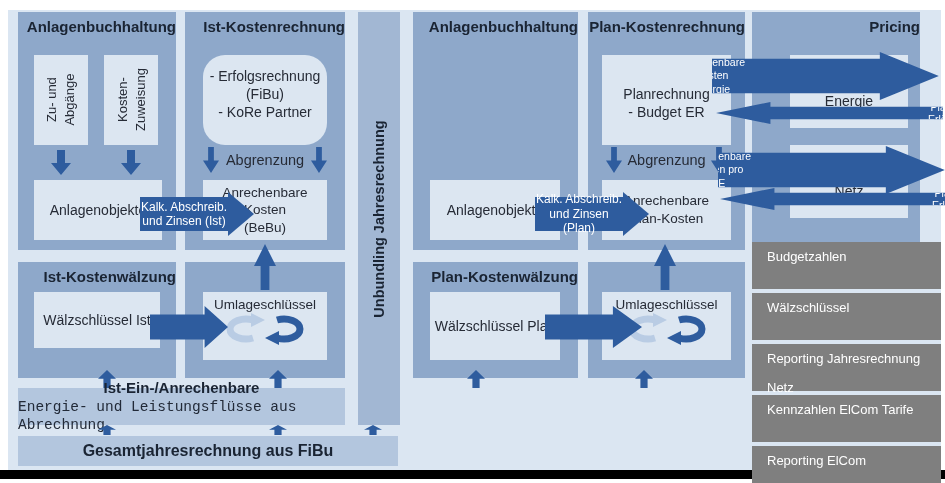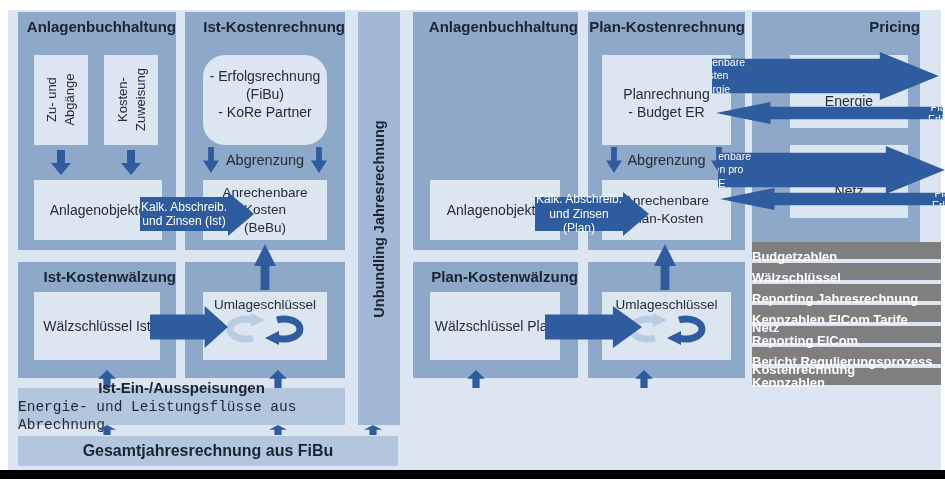--- a/index.html
+++ b/index.html
@@ -50,22 +50,22 @@
     line-height:1.25;display:flex;align-items:center;justify-content:center;
     text-align:center;white-space:pre-line;z-index:7;padding-right:24%;
     clip-path:polygon(0 14%,74% 14%,74% 0,100% 50%,74% 100%,74% 86%,0 86%);}
   .larrow{position:absolute;background:var(--dark);color:#fff;font-size:10.5px;
     display:flex;align-items:center;justify-content:center;text-align:center;z-index:7;
     padding-left:24%;
     clip-path:polygon(0 50%,24% 0,24% 22%,100% 22%,100% 78%,24% 78%,24% 100%);}
   .umlbox{position:absolute;background:var(--light);display:flex;flex-direction:column;
     align-items:center;padding-top:5px;font-size:13.5px;color:var(--boxink);}
   .report{position:absolute;left:752px;top:242px;width:189px;}
-  .ritem{height:17px;margin-bottom:4px;background:var(--gray);color:#fff;
-    font-weight:bold;font-size:13px;line-height:29px;}
+  .ritem{height:47px;margin-bottom:4px;background:var(--gray);color:#fff;
+    font-weight:normal;font-size:13px;line-height:29px;padding-left:15px;}
 </style>
 </head>
 <body>
 
 <div id="stage">
   <div class="bgblue"></div>
   <div class="blackbar"></div>
 
   <div class="sec" style="left:18px;top:12px;width:158px;height:238px;">
     <div class="hd">Anlagenbuchhaltung</div>
@@ -136,21 +136,21 @@
   <div class="rarrow" style="left:712px;top:52px;width:86px;height:48px;">Anrechenbare
 Kosten Energie</div>
   <div class="larrow" style="left:716px;top:102px;width:74px;height:22px;">Plan-Erlöse</div>
   <div class="rarrow" style="left:718px;top:146px;width:92px;height:48px;">Anrechenbare
 Kosten pro NE</div>
   <div class="larrow" style="left:720px;top:188px;width:74px;height:22px;">Plan-Erlöse</div>
 
   <div class="sec" style="left:18px;top:262px;width:158px;height:116px;">
     <div class="hd">Ist-Kostenwälzung</div>
   </div>
-  <div class="box" style="left:34px;top:292px;width:126px;height:68px;font-size:14px;">Wälzschlüssel Ist</div>
+  <div class="box" style="left:34px;top:292px;width:126px;height:56px;font-size:14px;">Wälzschlüssel Ist</div>
 
   <div class="sec" style="left:185px;top:262px;width:160px;height:116px;"></div>
   <div class="umlbox" style="left:203px;top:292px;width:124px;height:68px;">
     <span>Umlageschlüssel</span>
     <svg width="92" height="34" viewBox="0 0 92 34">
       <path d="M34 8 A16 10 0 1 0 34 26" stroke="#b9cce4" stroke-width="7" fill="none"></path>
       <polygon points="32,1 46,8 32,15" fill="#b9cce4"></polygon>
       <path d="M58 26 A16 10 0 1 0 58 8" stroke="#2e5c9e" stroke-width="7" fill="none"></path>
       <polygon points="60,19 46,26 60,33" fill="#2e5c9e"></polygon>
     </svg>
@@ -172,21 +172,21 @@
       <path d="M58 26 A16 10 0 1 0 58 8" stroke="#2e5c9e" stroke-width="7" fill="none"></path>
       <polygon points="60,19 46,26 60,33" fill="#2e5c9e"></polygon>
     </svg>
   </div>
   <div class="bigright" style="left:545px;top:306px;width:97px;height:42px;z-index:5;"></div>
   <div class="aup" style="left:654px;top:244px;width:22px;height:46px;z-index:5;"></div>
 
   <div class="aup" style="left:98px;top:370px;width:18px;height:18px;"></div>
   <div class="aup" style="left:269px;top:370px;width:18px;height:18px;"></div>
   <div class="hbar" style="left:18px;top:388px;width:327px;height:37px;">
-    <div class="b1">Ist-Ein-/Ausspeisungen</div>
+    <div class="b1">Ist-Ein-/Anrechenbare</div>
     <div class="b2">Energie- und Leistungsflüsse aus Abrechnung</div>
   </div>
   <div class="aup" style="left:98px;top:425px;width:18px;height:10px;"></div>
   <div class="aup" style="left:269px;top:425px;width:18px;height:10px;"></div>
   <div class="aup" style="left:364px;top:425px;width:18px;height:10px;"></div>
   <div class="gbar" style="left:18px;top:436px;width:380px;height:30px;">Gesamtjahresrechnung aus FiBu</div>
 
   <div class="aup" style="left:467px;top:370px;width:18px;height:18px;"></div>
   <div class="aup" style="left:635px;top:370px;width:18px;height:18px;"></div>
 

